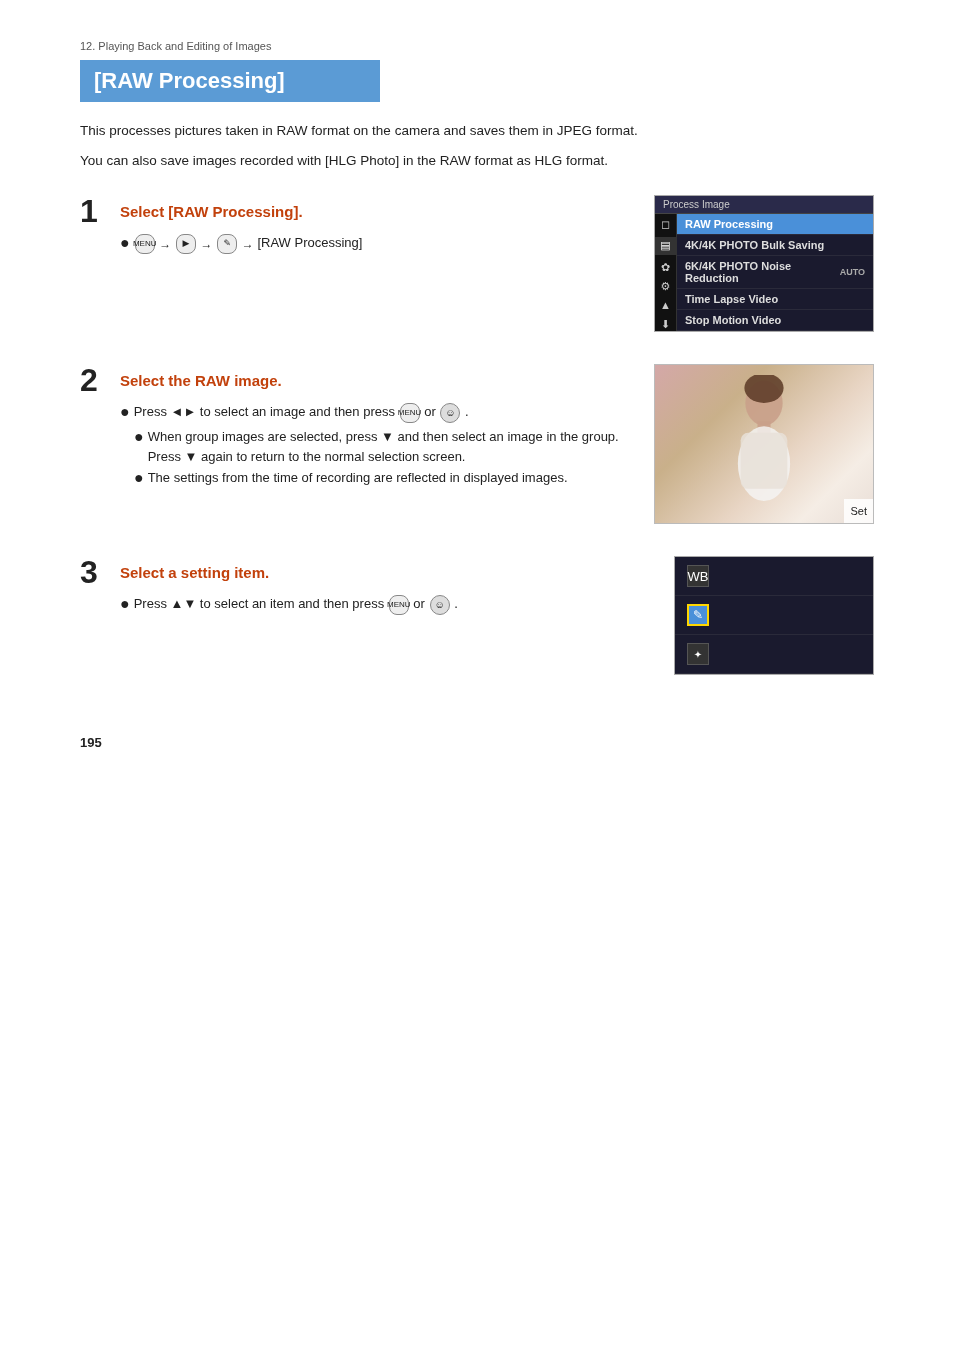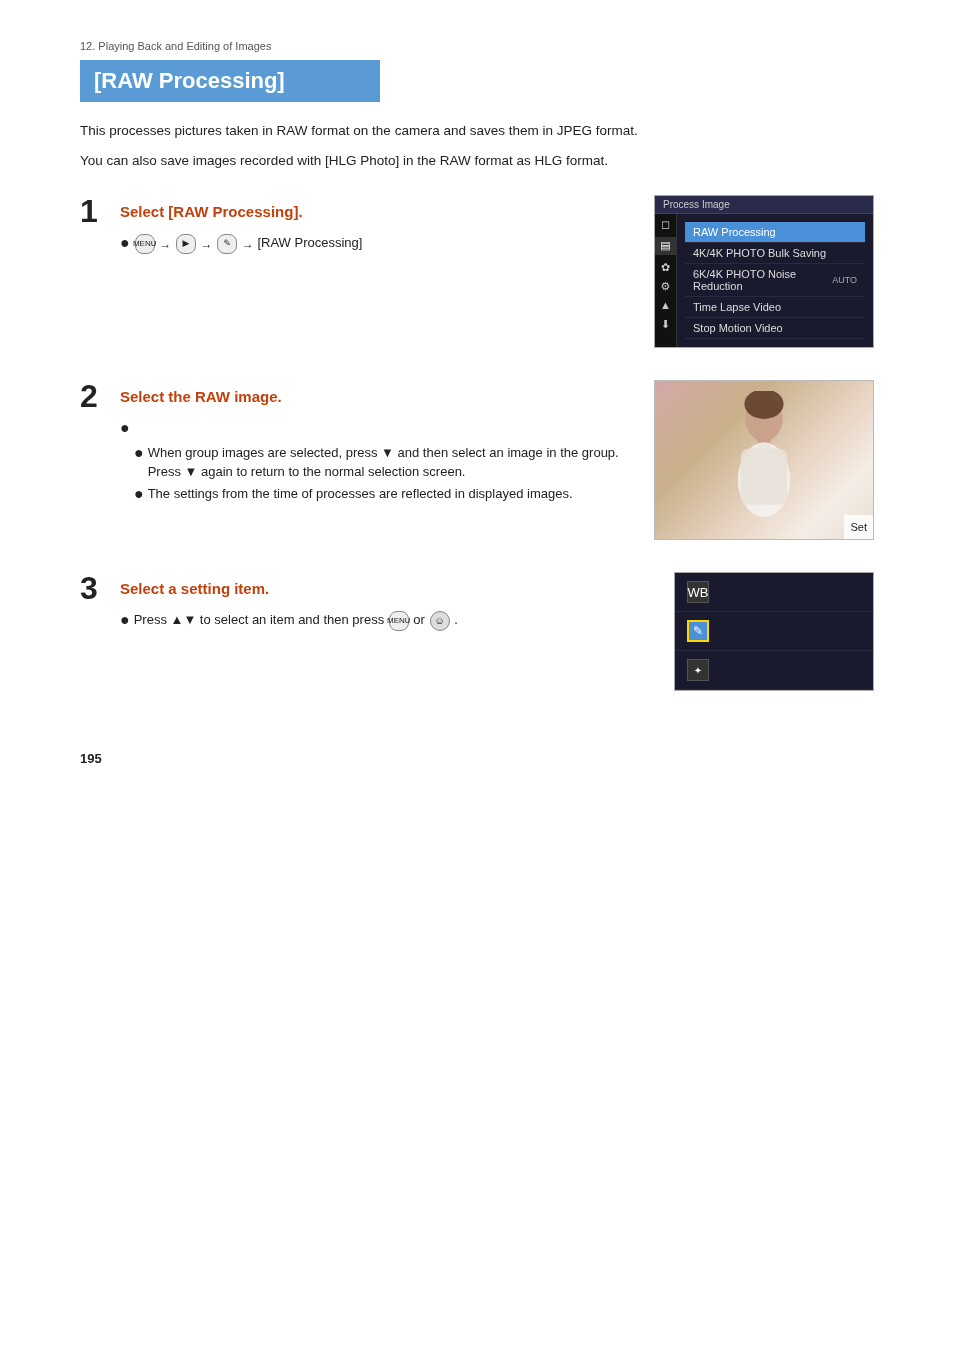--- a/index.html
+++ b/index.html
@@ -150,21 +150,22 @@
     .camera-menu-sidebar .active-tab {
       color: #fff;
       background: #333;
       width: 100%;
       text-align: center;
       padding: 2px 0;
     }
 
     .camera-menu-items {
       flex: 1;
-      padding: 8px;
+      padding: 0;
+      font-weight: bold;
     }
 
     .menu-item {
       padding: 4px 8px;
       font-size: 11px;
       color: #ddd;
       border-bottom: 1px solid #2a2a3a;
       display: flex;
       justify-content: space-between;
       align-items: center;
@@ -360,31 +361,38 @@
 
 <div class="section">
   <div class="step-left">
     <div class="step-number-row">
       <span class="step-num">2</span>
       <span class="step-title">Select the RAW image.</span>
     </div>
     <div class="step-content">
       <div class="bullet">
         <span class="bullet-dot">●</span>
+        <span class="bullet-text">
+          Press ◄► to select an image and then press
+          <span class="inline-icon" style="font-size:8px;">MENU</span>
+          or
+          <span class="inline-icon round" style="font-size:10px;">☺</span>
+          .
+        </span>
       </div>
       <div class="sub-bullet">
         <span class="bullet-dot">●</span>
         <span class="bullet-text">
           When group images are selected, press ▼ and then select an image in the group. Press ▼ again to return to the normal selection screen.
         </span>
       </div>
       <div class="sub-bullet">
         <span class="bullet-dot">●</span>
         <span class="bullet-text">
-          The settings from the time of processes are reflected in displayed images.
+          The settings from the time of recording are reflected in displayed images.
         </span>
       </div>
     </div>
   </div>
 
   <div class="step-right">
     <div class="photo-thumb">
 
       <svg class="person-silhouette" viewBox="0 0 80 150" xmlns="http://www.w3.org/2000/svg">
 

